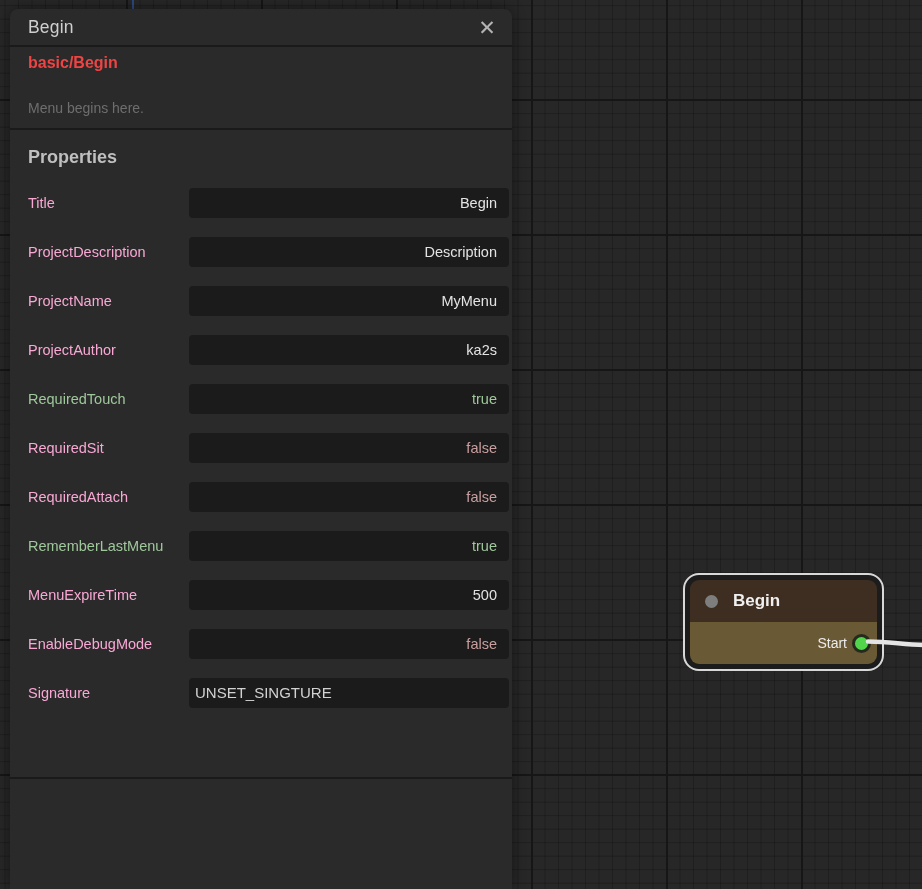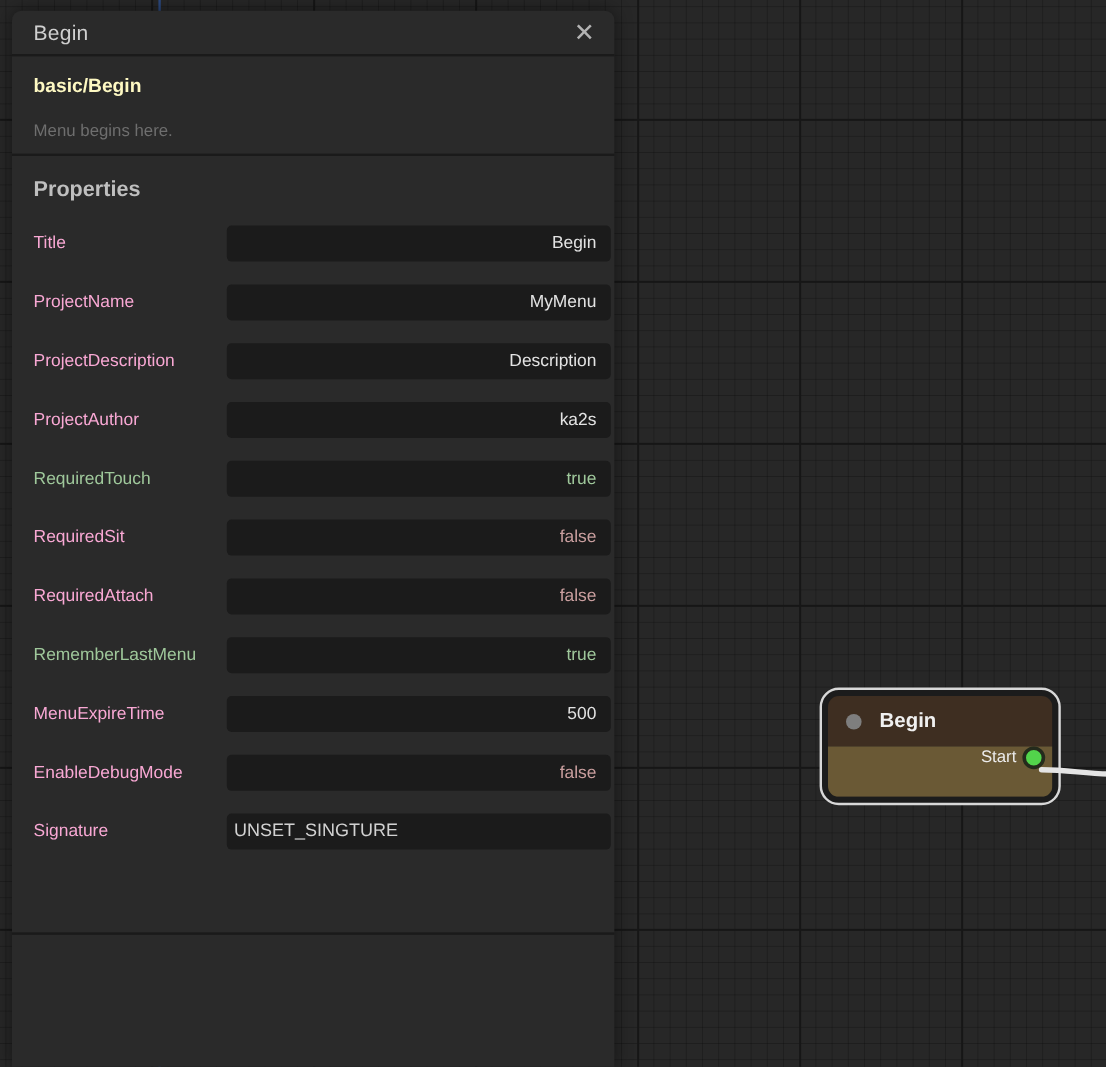--- a/index.html
+++ b/index.html
@@ -50,21 +50,21 @@
   }
   .panel-title{font-size:17.5px;color:#cfcfcf;letter-spacing:.2px;}
   .close-btn{
     width:26px;height:26px;display:flex;align-items:center;justify-content:center;
     color:#b3b3b3;font-size:21px;line-height:1;cursor:pointer;user-select:none;
   }
   .panel-sub{
     position:absolute;top:40px;left:0;right:0;height:81px;
     border-bottom:2px solid var(--divider);
   }
-  .type-path{position:absolute;left:18px;top:15px;font-size:16px;font-weight:bold;color:#fef9c3;}
+  .type-path{position:absolute;left:18px;top:5px;font-size:16px;font-weight:bold;color:#ef4444;}
   .type-desc{position:absolute;left:18px;top:51px;font-size:14px;color:#6e6e6e;}
 
   .props-title{position:absolute;left:18px;top:138px;font-size:18px;font-weight:bold;color:#bfbfbf;}
 
   .rows{position:absolute;left:18px;right:3px;top:169px;}
   .prop-row{display:flex;align-items:center;height:49px;}
   .prop-label{flex:0 0 161px;font-size:14.5px;color:#f9a8d4;}
   .prop-label.l-green{color:var(--accent-green);}
   .prop-input{
     flex:1;height:30px;background:var(--field-bg);border-radius:4px;
@@ -90,21 +90,21 @@
     display:flex;flex-direction:column;cursor:grab;
   }
   .node-header{
     height:42px;background:var(--node-header);
     display:flex;align-items:center;padding-left:15px;flex:0 0 auto;
   }
   .node-status-dot{width:13px;height:13px;border-radius:50%;background:#7e7e7e;flex:0 0 auto;}
   .node-title{margin-left:15px;font-size:17px;font-weight:bold;color:#f0f0f0;}
   .node-body{
     flex:1;background:var(--node-body);
-    display:flex;align-items:flex-start;justify-content:flex-end;
+    display:flex;align-items:center;justify-content:flex-end;
     padding-right:6px;
   }
   .port-label{font-size:14px;color:#ececec;margin-right:5px;}
   .port-dot{
     width:13px;height:13px;border-radius:50%;background:var(--port-green);
     border:3px solid #242b1c;box-sizing:content-box;cursor:crosshair;flex:0 0 auto;
   }
   .wire-svg{position:absolute;left:860px;top:628px;width:62px;height:26px;z-index:3;overflow:visible;}
 </style>
 </head>
@@ -146,30 +146,30 @@
   <div class="rows">
 
     <div class="prop-row">
       <span class="prop-label">Title</span>
       <div class="prop-input">
         <span class="prop-value">Begin</span>
       </div>
     </div>
 
     <div class="prop-row">
+      <span class="prop-label">ProjectDescription</span>
+      <div class="prop-input">
+        <span class="prop-value">Description</span>
+      </div>
+    </div>
+
+    <div class="prop-row">
       <span class="prop-label">ProjectName</span>
       <div class="prop-input">
         <span class="prop-value">MyMenu</span>
-      </div>
-    </div>
-
-    <div class="prop-row">
-      <span class="prop-label">ProjectDescription</span>
-      <div class="prop-input">
-        <span class="prop-value">Description</span>
       </div>
     </div>
 
 
     <div class="prop-row">
       <span class="prop-label">ProjectAuthor</span>
       <div class="prop-input">
         <span class="prop-value">ka2s</span>
       </div>
     </div>

